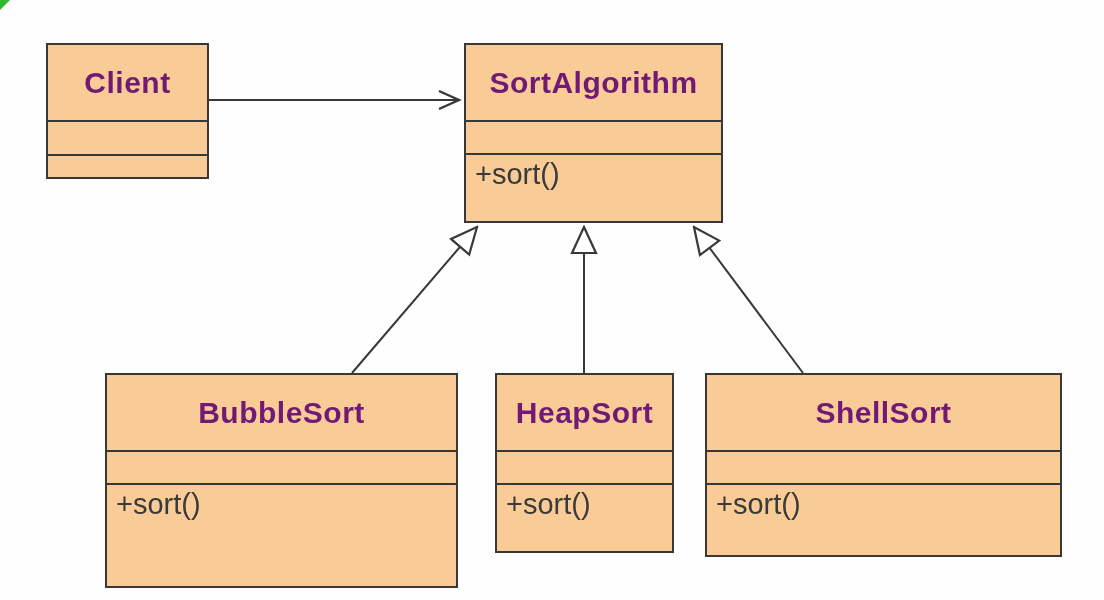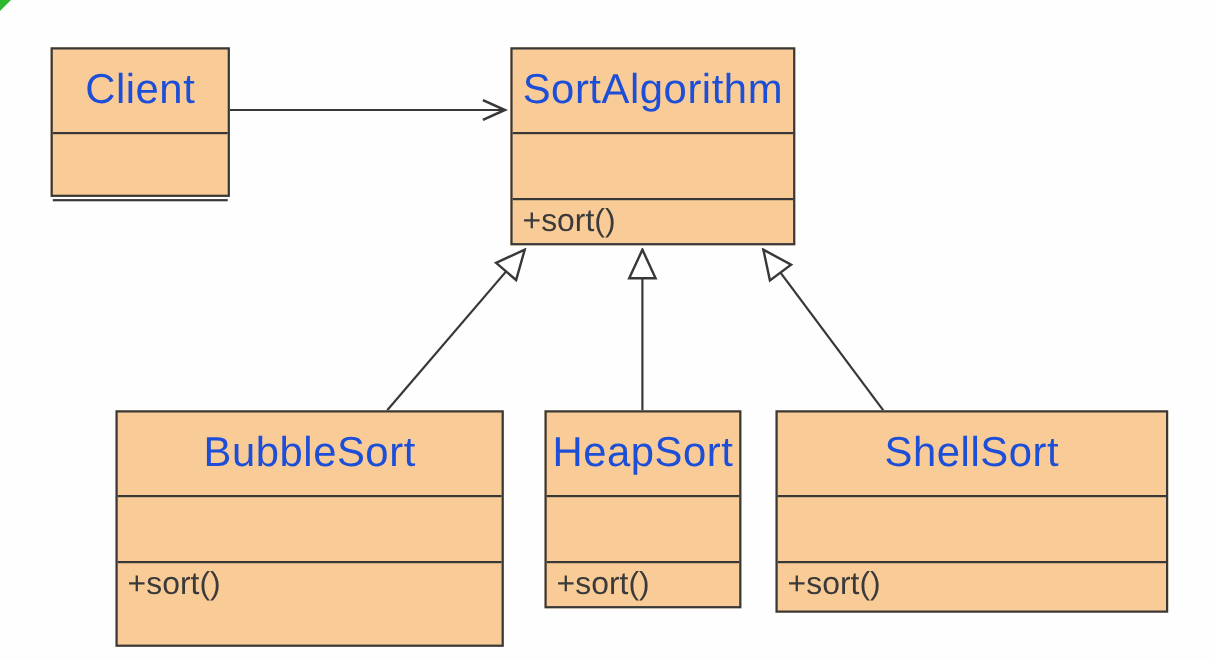--- a/index.html
+++ b/index.html
@@ -31,37 +31,36 @@
     background: #f9cc97;
     border: 2px solid #383838;
     display: flex;
     flex-direction: column;
   }
   .compartment { box-sizing: border-box; }
   .compartment.title {
     display: flex;
     align-items: center;
     justify-content: center;
-    font-weight: normal;
-    font-size: 38px;
-    color: #1d4ed8;
+    font-weight: bold;
+    font-size: 30px;
+    color: #701a75;
     letter-spacing: 0.5px;
   }
   .compartment.attrs {
     border-top: 2px solid #383838;
   }
   .compartment.methods {
     border-top: 2px solid #383838;
     flex: 1;
     font-size: 29px;
     color: #3a3a3a;
     padding: 4px 0 0 9px;
     line-height: 1.1;
     overflow: hidden;
-    margin-top: 27px;
   }
 </style>
 </head>
 <body>
 
 <div class="canvas">
 
   <div class="corner-mark"></div>
 
   <svg class="connectors" viewBox="0 0 1104 600" xmlns="http://www.w3.org/2000/svg">

